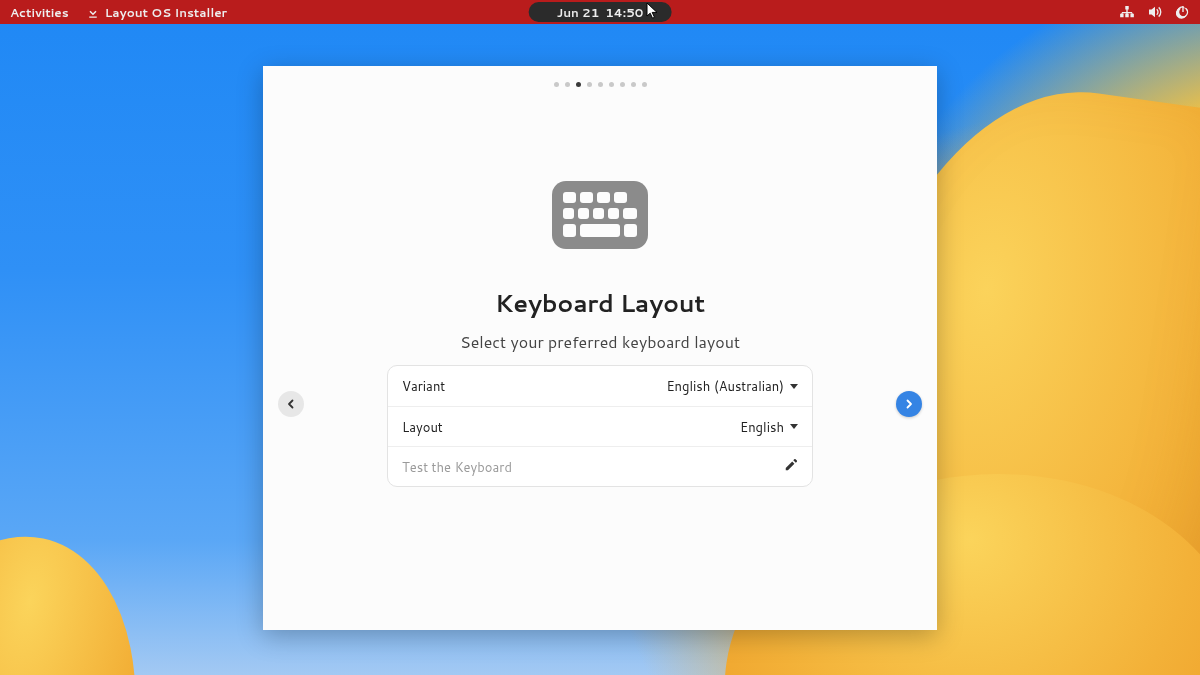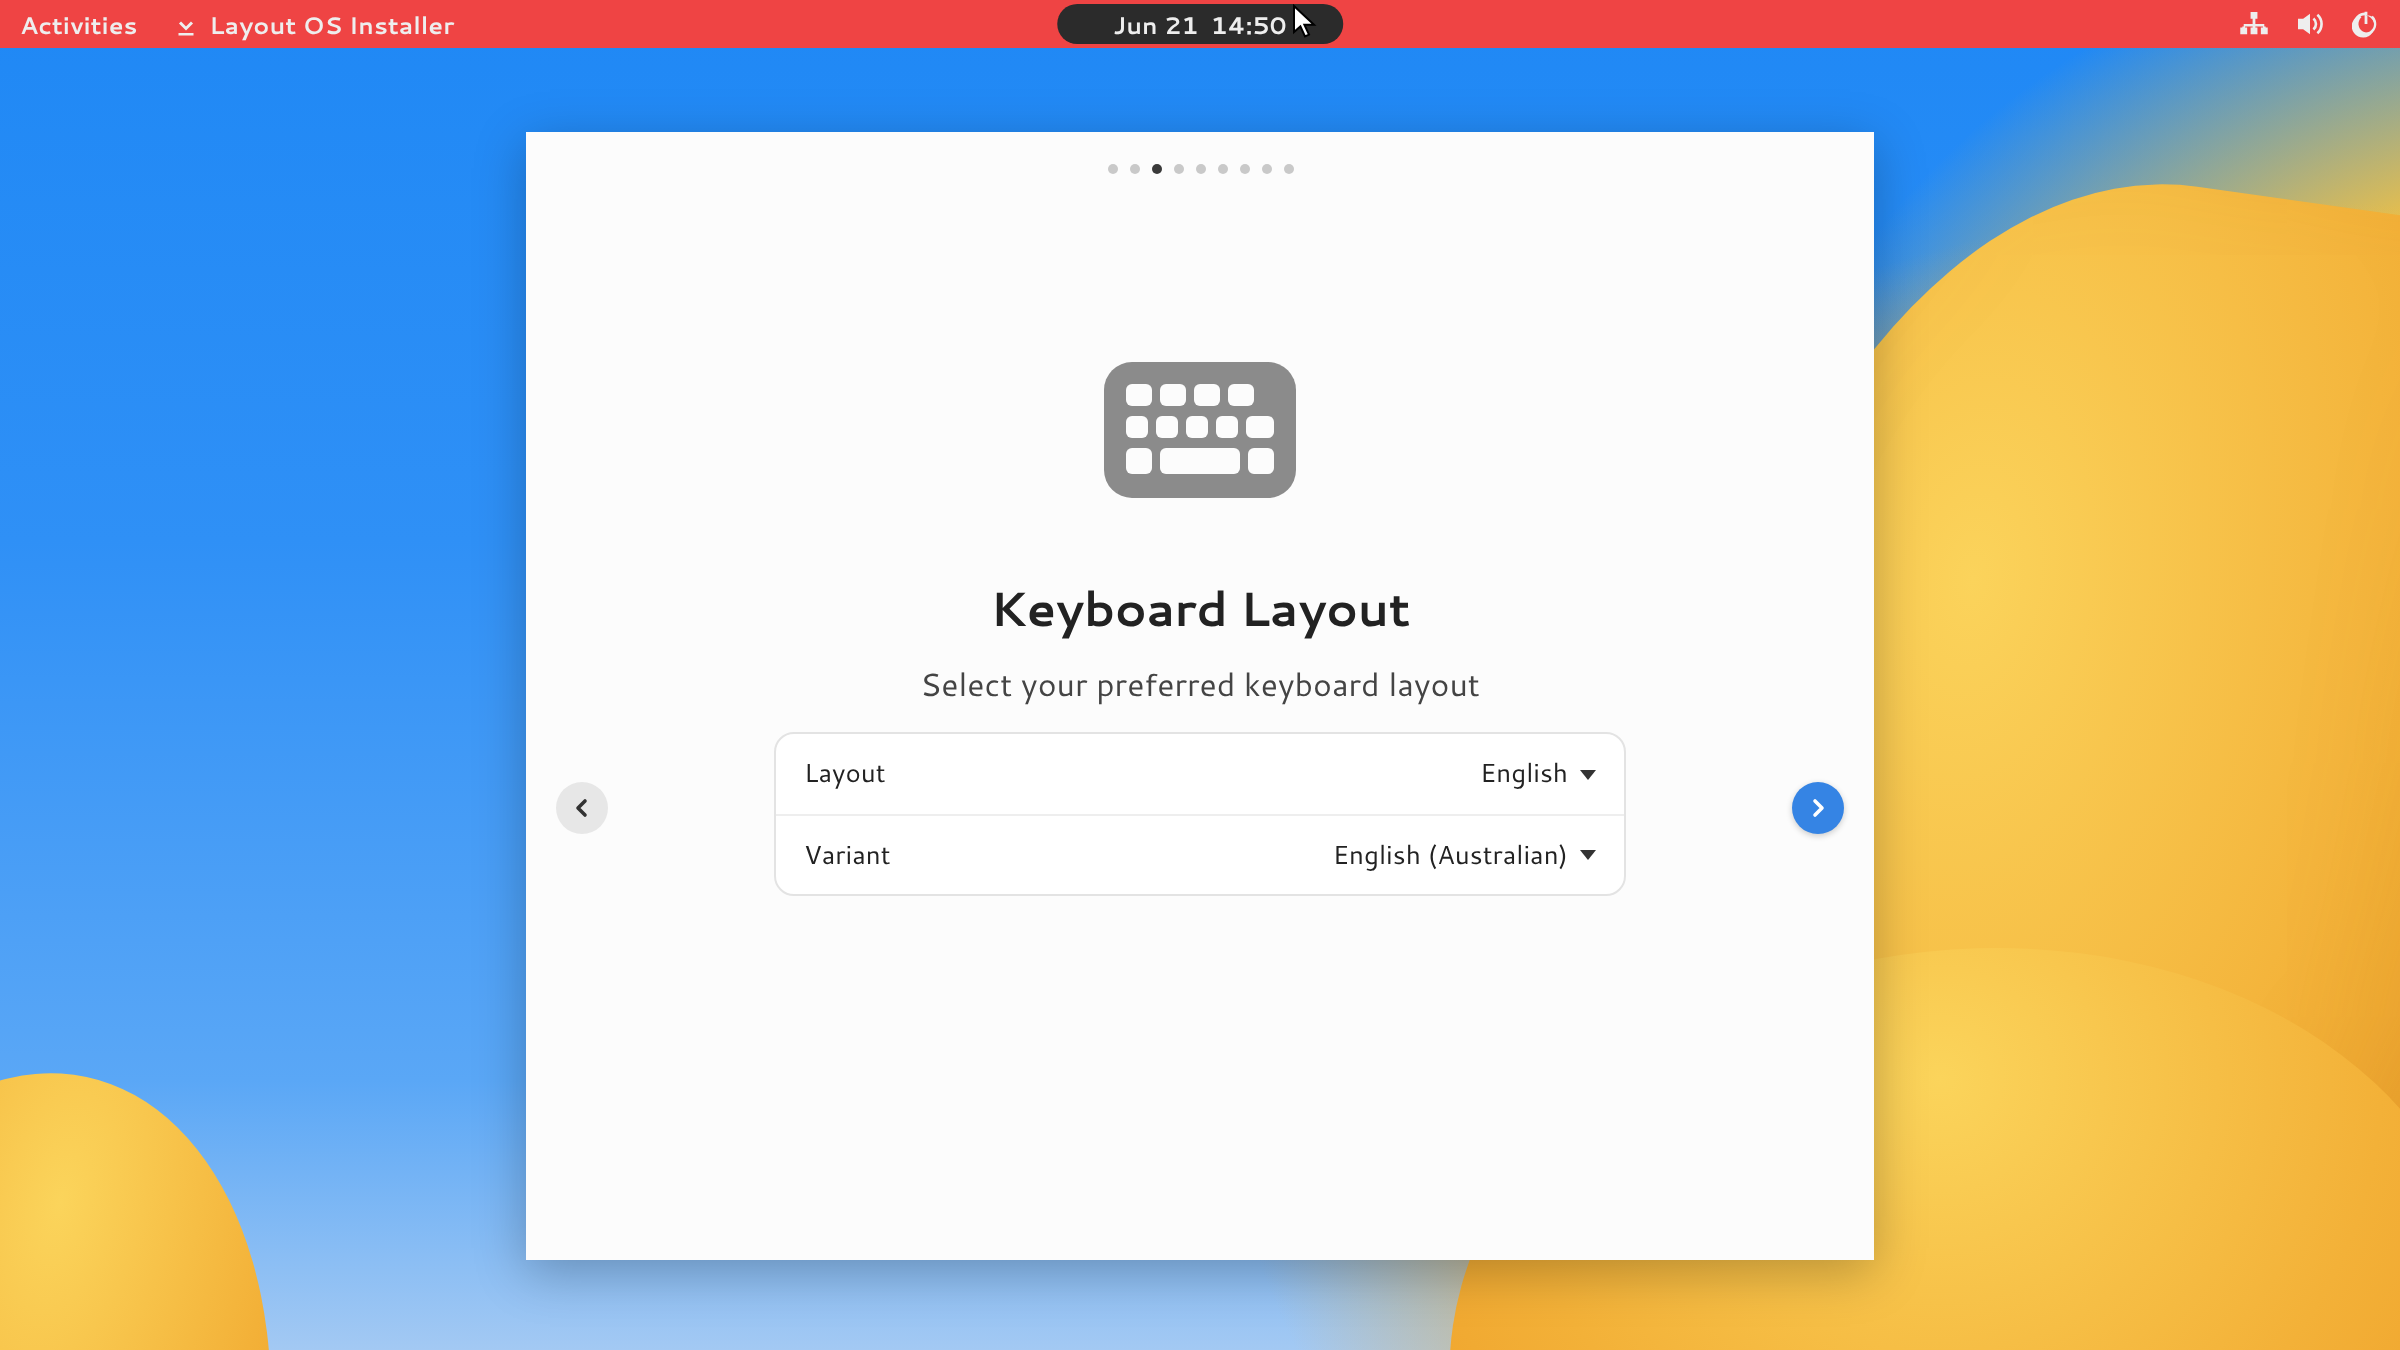--- a/index.html
+++ b/index.html
@@ -30,21 +30,21 @@
   .leaf3 {
     position:absolute; width:260px; height:320px; left:-120px; bottom:-180px;
     background: radial-gradient(ellipse at 50% 20%, #fbd45b, #f3b138 60%, #ed9c26);
     border-radius: 80% 80% 0 0 / 100% 100% 0 0;
     transform: rotate(12deg);
   }
 
   
   .topbar {
     position: absolute; top:0; left:0; right:0; height:24px;
-    background:#ef4444; color:#eee; display:flex; align-items:center;
+    background:#b91c1c; color:#eee; display:flex; align-items:center;
     font-size:12px; font-weight:600; padding:0 10px; z-index:5;
   }
   .topbar .left { display:flex; align-items:center; gap:18px; }
   .topbar .left .app { display:flex; align-items:center; gap:6px; }
   .topbar .center {
     position:absolute; left:50%; transform:translateX(-50%);
     display:flex; align-items:center; gap:6px;
     background:#2b2b2b; height:20px; padding:0 28px; border-radius:10px;
   }
   .topbar .right { margin-left:auto; display:flex; align-items:center; gap:14px; }
@@ -189,28 +189,36 @@
   </div>
   <div class="nav-btn nav-next">
     <svg width="12" height="12" viewBox="0 0 12 12">
         <path fill="none" stroke="#fff" stroke-width="1.8" stroke-linecap="round" stroke-linejoin="round" d="M4.5 2.5 8 6l-3.5 3.5"></path>
       </svg>
   </div>
 
 
   <div class="panel">
     <div class="row">
+      <span class="label">Variant</span>
+      <span class="value">
+        <span>English (Australian)</span>
+        <span class="dropdown-caret"></span>
+      </span>
+    </div>
+    <div class="row">
       <span class="label">Layout</span>
       <span class="value">
         <span>English</span>
         <span class="dropdown-caret"></span>
       </span>
     </div>
-    <div class="row">
-      <span class="label">Variant</span>
-      <span class="value">
-        <span>English (Australian)</span>
-        <span class="dropdown-caret"></span>
+    <div class="row test">
+      <span class="label">Test the Keyboard</span>
+      <span class="edit">
+        <svg width="14" height="14" viewBox="0 0 16 16">
+            <path fill="#333" d="M2 11.5V14h2.5l7.4-7.4-2.5-2.5L2 11.5zm12.7-7.3c.4-.4.4-1 0-1.4l-1.5-1.5c-.4-.4-1-.4-1.4 0l-1.2 1.2 2.9 2.9 1.2-1.2z"></path>
+          </svg>
       </span>
     </div>
   </div>
 
 </div>
 
 </body></html>

